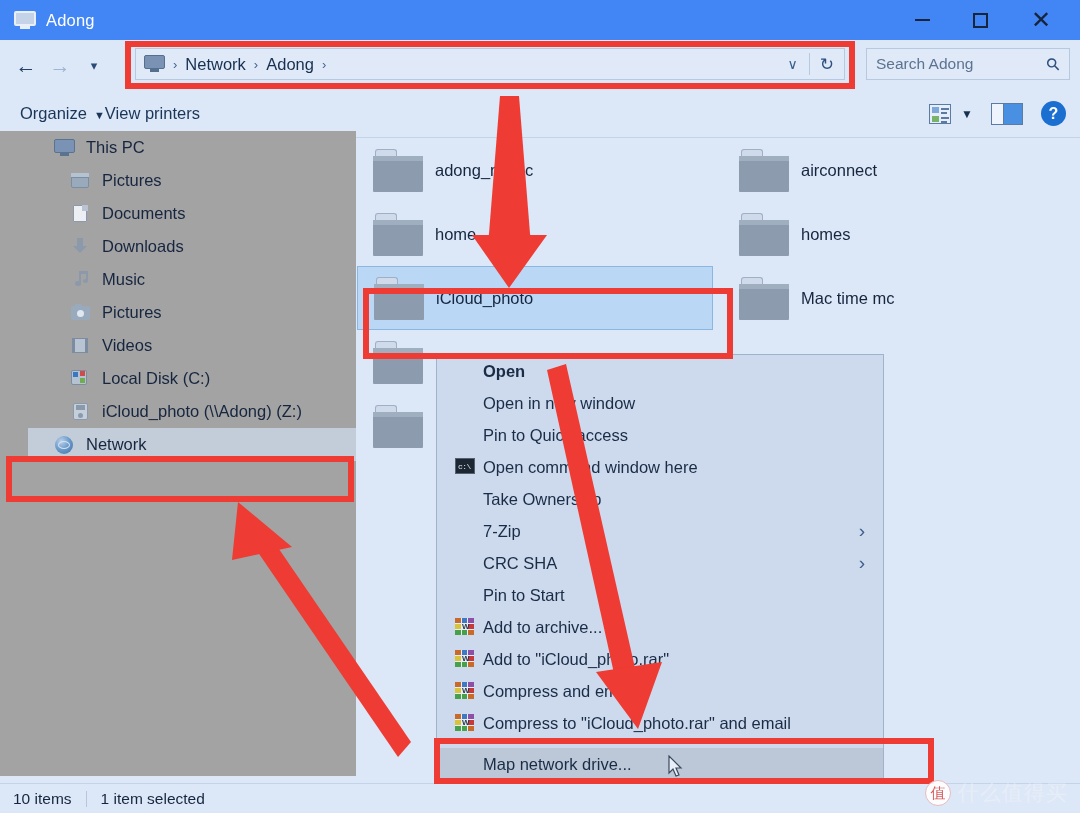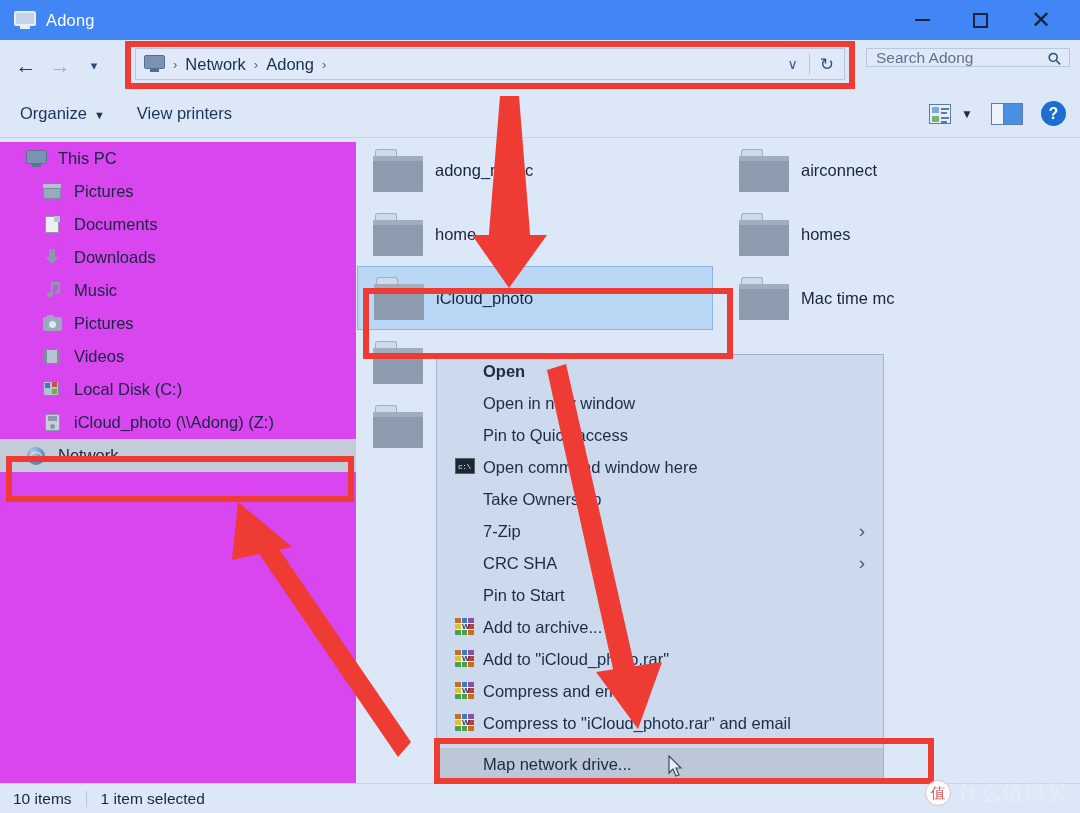--- a/index.html
+++ b/index.html
@@ -82,38 +82,38 @@
   .crumb-sep { color: #44648e; font-size: 13px; margin: 0 8px; }
   .crumb { color: #18304f; font-size: 16.5px; }
   .addr-right {
     margin-left: auto; display: flex; align-items: center; height: 100%;
   }
   .addr-chev { color: #3b5f8c; font-size: 14px; padding: 0 11px; }
   .addr-divider { width: 1px; height: 22px; background: #b7c9e0; }
   .addr-refresh { color: #2c4f7c; font-size: 17px; padding: 0 10px; }
 
   .searchbox {
-    position: absolute; left: 866px; top: 48px; width: 204px; height: 19px;
+    position: absolute; left: 866px; top: 48px; width: 204px; height: 32px;
     background: #dfe9f8; border: 1px solid #b7c9e0;
-    display: flex; 
+    display: flex; align-items: center;
   }
   .search-ph { color: #5c7391; font-size: 15.5px; margin-left: 9px; flex: 1; }
   .search-ico { color: #2c4f7c; font-size: 17px; margin-right: 10px; transform: rotate(-45deg); }
 
   
   .cmdbar {
     position: absolute; left: 0; top: 90px; width: 1080px; height: 48px;
     background: #dce7f7; display: flex; align-items: center;
     border-bottom: 1px solid #c3d3e8;
   }
   .cmd-item { color: #1a3557; font-size: 16.5px; white-space: nowrap; }
   .cmd-organize { margin-left: 20px; }
   .cmd-caret { font-size: 11px; margin-left: 7px; color: #1a3557; }
   .cmd-nsc { margin-left: 36px; }
-  .cmd-vp { margin-left: 32px; }
+  .cmd-vp { }
   .cmd-right { position: absolute; right: 14px; display: flex; align-items: center; gap: 0; }
   .viewicon {
     width: 22px; height: 20px; border: 1.5px solid #5b7ba5; position: relative; background:#e6eefb;
   }
   .viewicon .sq1 { position:absolute; left:2px; top:2px; width:7px; height:6px; background:#7fa8d8; }
   .viewicon .sq2 { position:absolute; left:2px; top:11px; width:7px; height:6px; background:#79b36a; }
   .viewicon .ln1 { position:absolute; left:11px; top:3px; width:8px; height:2px; background:#5b7ba5; }
   .viewicon .ln2 { position:absolute; left:11px; top:7px; width:6px; height:2px; background:#5b7ba5; }
   .viewicon .ln3 { position:absolute; left:11px; top:12px; width:8px; height:2px; background:#5b7ba5; }
   .viewicon .ln4 { position:absolute; left:11px; top:16px; width:6px; height:2px; background:#5b7ba5; }
@@ -122,22 +122,22 @@
   .paneicon .p1 { width: 40%; border-right: 1.5px solid #5b7ba5; }
   .paneicon .p2 { flex:1; background:#4a90e2; }
   .helpicon {
     width: 25px; height: 25px; border-radius: 50%; background: #1b6fd0; color:#fff;
     font-size: 16px; display:flex; align-items:center; justify-content:center;
     margin-left: 18px; font-weight: bold;
   }
 
   
   .sidebar {
-    position: absolute; left: 0; top: 142px; width: 356px; height: 645px;
-    background: #d946ef; overflow: hidden;
+    position: absolute; left: 0; top: 131px; width: 356px; height: 645px;
+    background: #a3a3a3; overflow: hidden; padding-left: 28px;
   }
   .side-item {
     height: 33px; display: flex; align-items: center;
     color: #16263f; font-size: 16.5px; white-space: nowrap;
   }
   .side-item.lvl0 { padding-left: 26px; }
   .side-item.lvl1 { padding-left: 42px; }
   .side-item.sel { background: #c3cdda; }
   .side-ico {
     width: 21px; height: 19px; margin-right: 11px; flex: none; position: relative;

